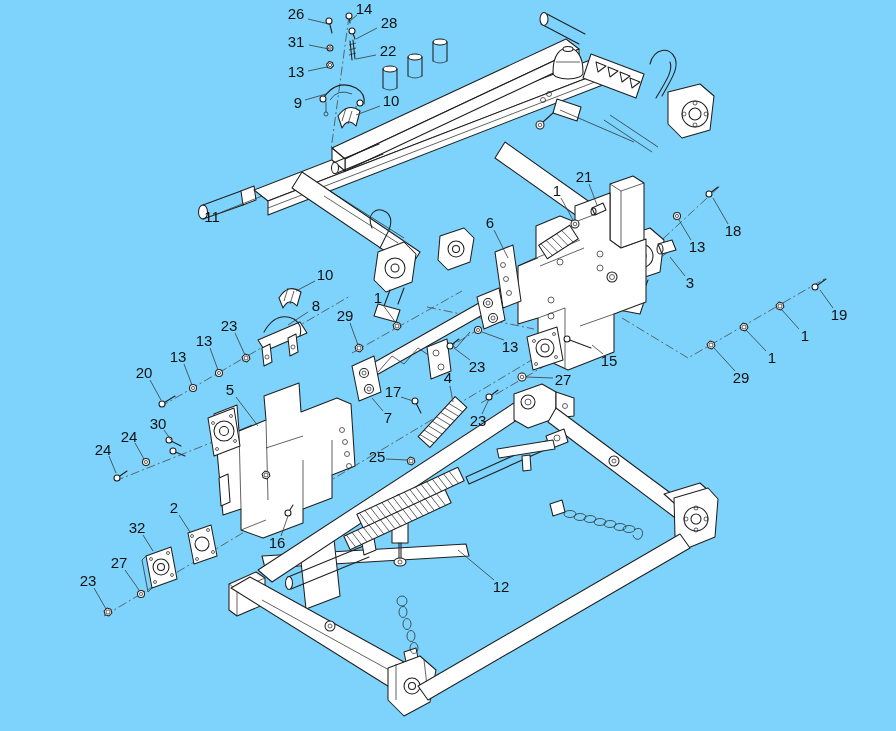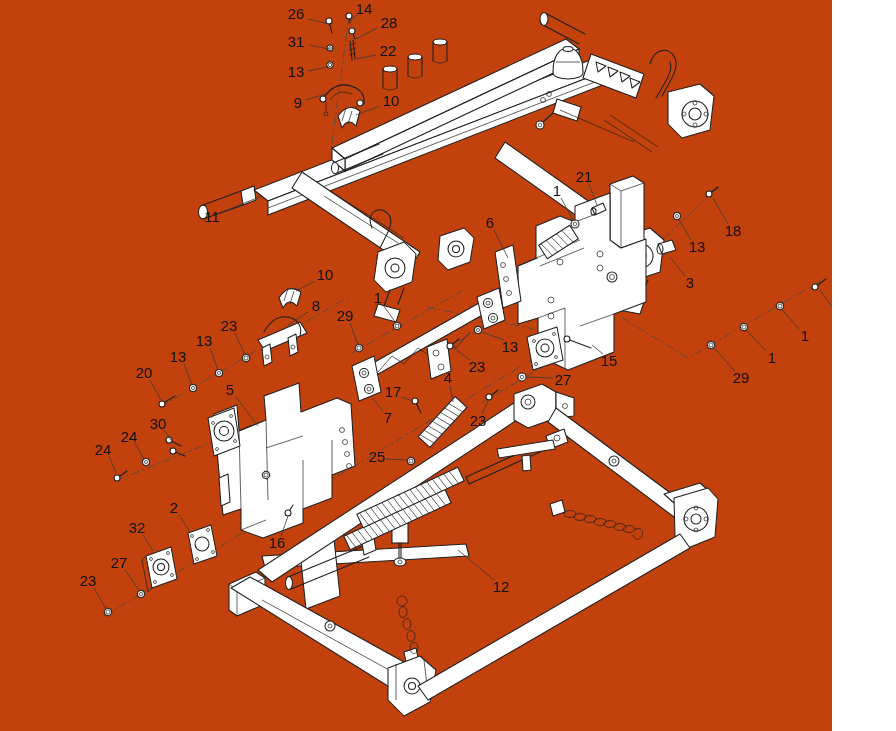--- a/index.html
+++ b/index.html
@@ -1,16 +1,16 @@
 <!DOCTYPE html>
 <html><head>
 <meta charset="utf-8">
 <style>
   html,body{margin:0;padding:0;background:#ffffff;}
-  .stage{position:relative;width:832px;height:731px;background:#c2410c;overflow:hidden;
+  .stage{position:relative;width:896px;height:731px;background:#7dd3fc;overflow:hidden;
          font-family:"Liberation Sans", sans-serif;}
   svg{display:block;}
   .callout{font-family:"Liberation Sans", sans-serif;font-size:15px;fill:#111;}
   .leader{stroke:#3a3a3a;stroke-width:.8;fill:none;}
   .axis{stroke:#4a4a4a;stroke-width:.8;fill:none;stroke-dasharray:9 3 2 3;}
   .art{stroke:#1f1f1f;stroke-width:1.05;fill:none;stroke-linejoin:round;stroke-linecap:round;}
   .face{stroke:#1f1f1f;stroke-width:1.05;fill:#ffffff;stroke-linejoin:round;}
   .thin{stroke:#1f1f1f;stroke-width:.7;fill:none;}
 </style>
 </head>

